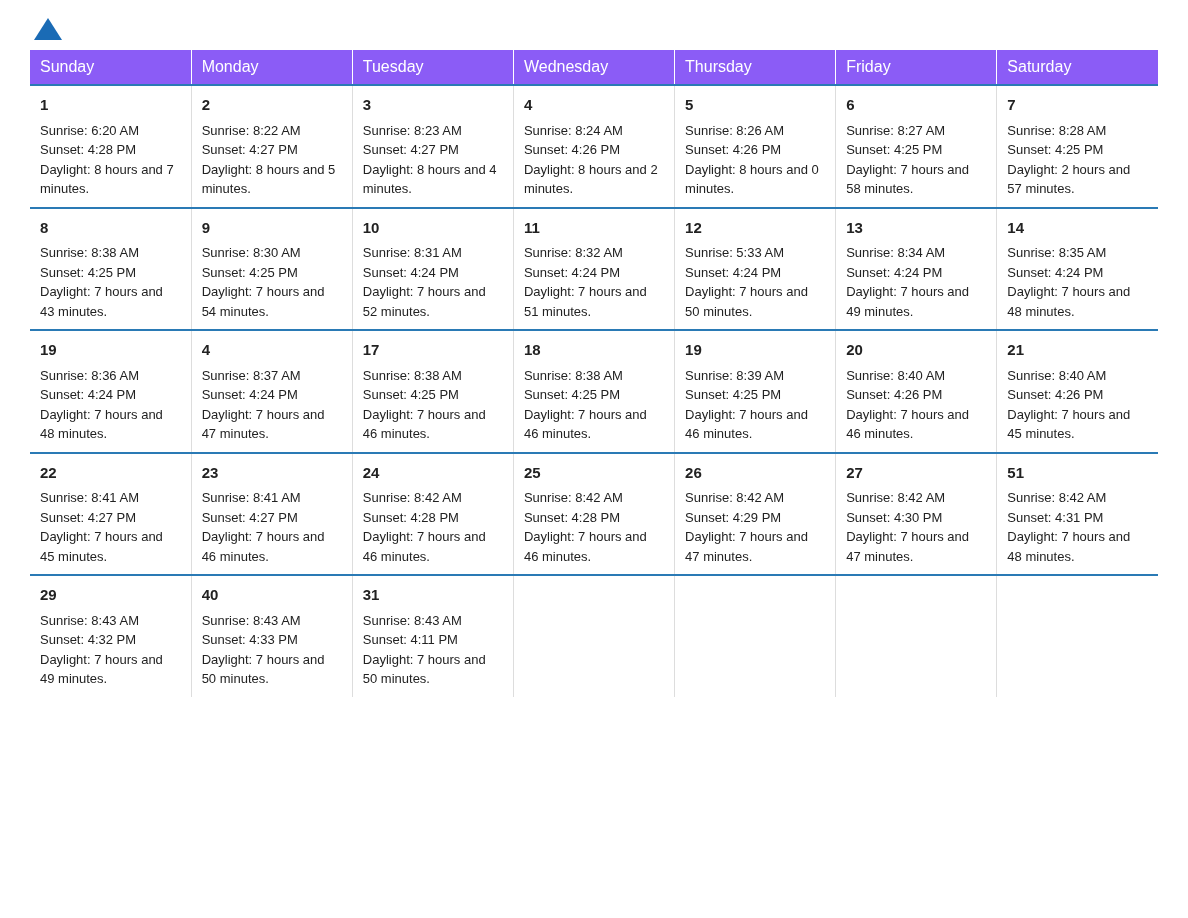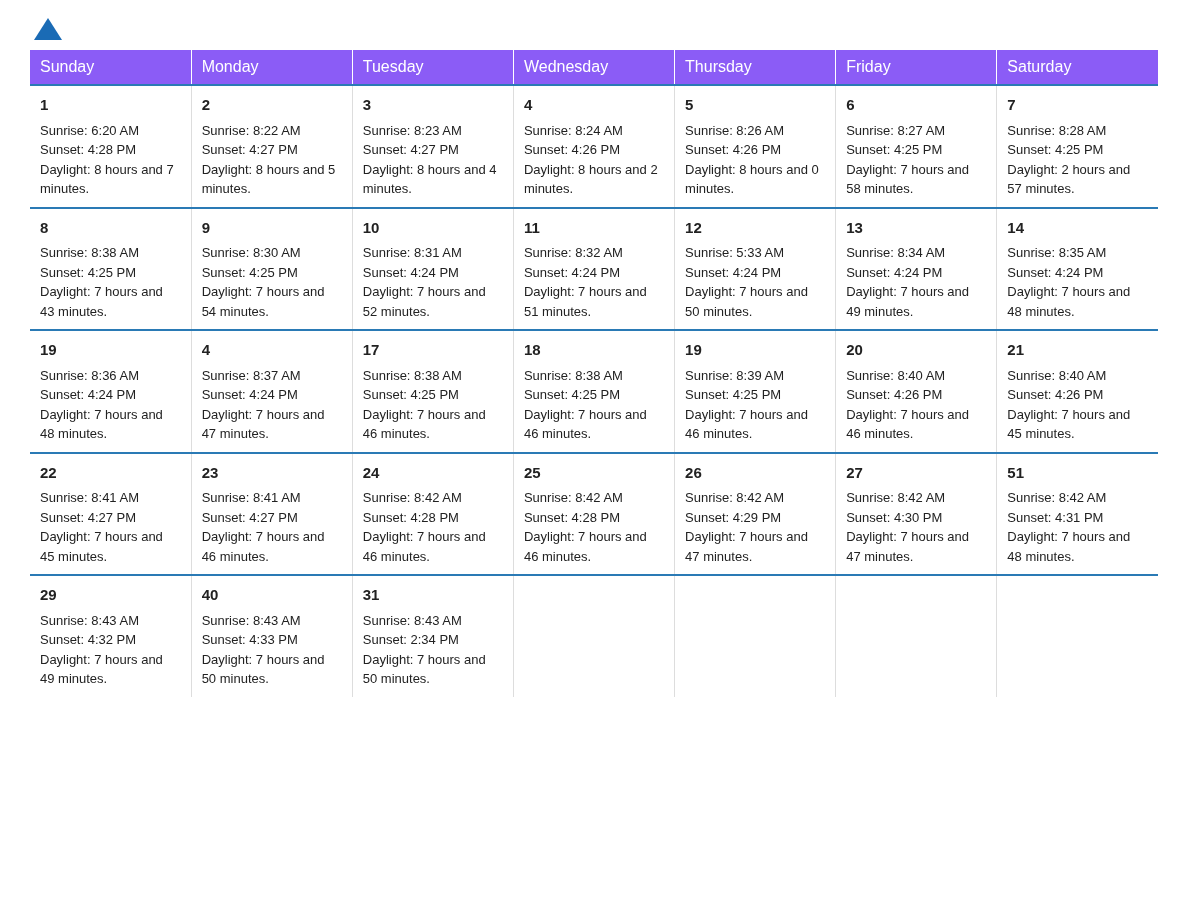--- a/index.html
+++ b/index.html
@@ -155,20 +155,20 @@
         <td><span class="day-num">23</span><span>Sunrise: 8:41 AM</span><br><span>Sunset: 4:27 PM</span><br><span>Daylight: 7 hours and 46 minutes.</span></td>
         <td><span class="day-num">24</span><span>Sunrise: 8:42 AM</span><br><span>Sunset: 4:28 PM</span><br><span>Daylight: 7 hours and 46 minutes.</span></td>
         <td><span class="day-num">25</span><span>Sunrise: 8:42 AM</span><br><span>Sunset: 4:28 PM</span><br><span>Daylight: 7 hours and 46 minutes.</span></td>
         <td><span class="day-num">26</span><span>Sunrise: 8:42 AM</span><br><span>Sunset: 4:29 PM</span><br><span>Daylight: 7 hours and 47 minutes.</span></td>
         <td><span class="day-num">27</span><span>Sunrise: 8:42 AM</span><br><span>Sunset: 4:30 PM</span><br><span>Daylight: 7 hours and 47 minutes.</span></td>
         <td><span class="day-num">51</span><span>Sunrise: 8:42 AM</span><br><span>Sunset: 4:31 PM</span><br><span>Daylight: 7 hours and 48 minutes.</span></td>
       </tr>
       <tr>
         <td><span class="day-num">29</span><span>Sunrise: 8:43 AM</span><br><span>Sunset: 4:32 PM</span><br><span>Daylight: 7 hours and 49 minutes.</span></td>
         <td><span class="day-num">40</span><span>Sunrise: 8:43 AM</span><br><span>Sunset: 4:33 PM</span><br><span>Daylight: 7 hours and 50 minutes.</span></td>
-        <td><span class="day-num">31</span><span>Sunrise: 8:43 AM</span><br><span>Sunset: 2:34 PM</span><br><span>Daylight: 7 hours and 50 minutes.</span></td>
+        <td><span class="day-num">31</span><span>Sunrise: 8:43 AM</span><br><span>Sunset: 4:11 PM</span><br><span>Daylight: 7 hours and 50 minutes.</span></td>
         <td></td>
         <td></td>
         <td></td>
         <td></td>
       </tr>
     </tbody>
 </table>
 
 </body></html>

